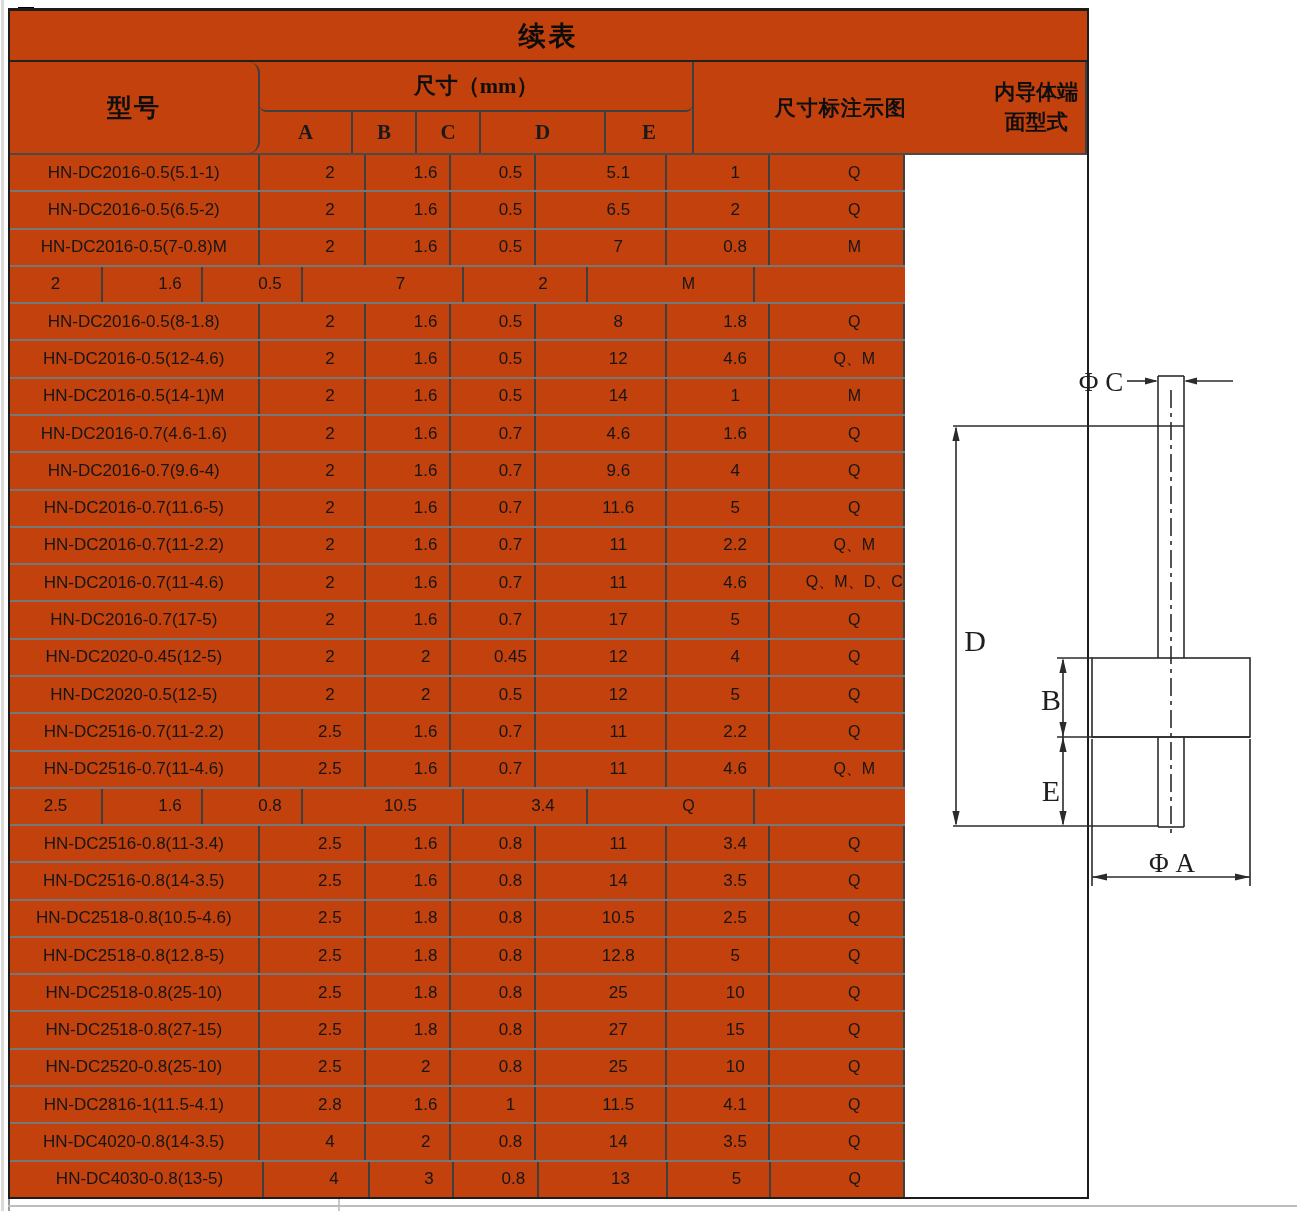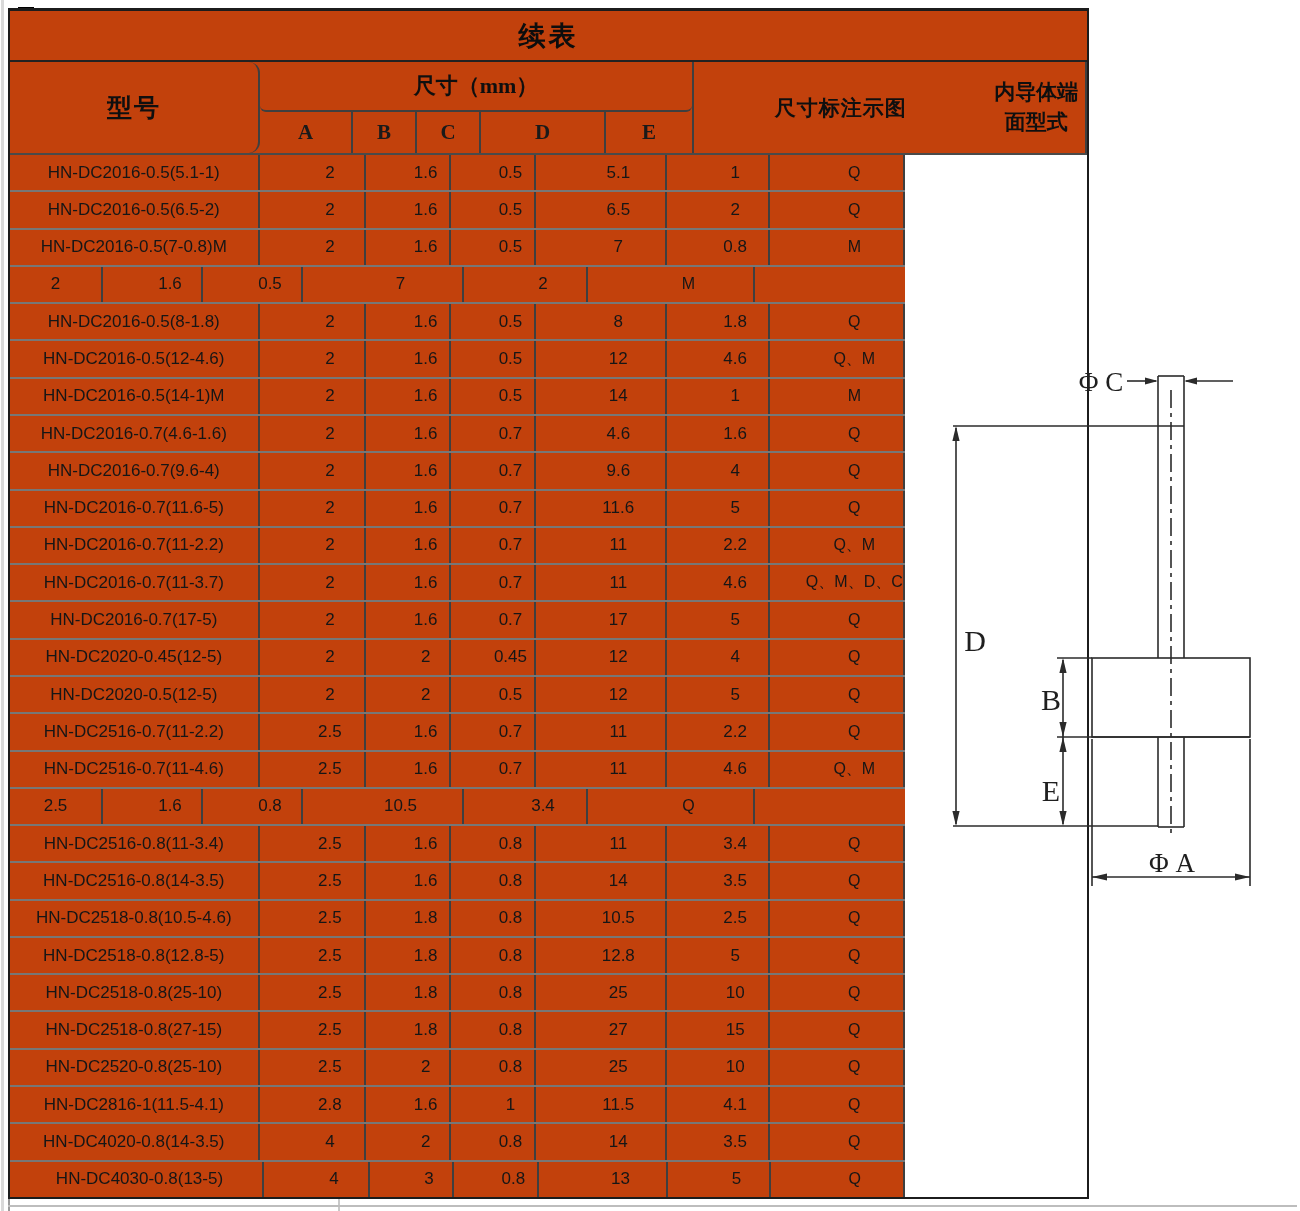--- a/index.html
+++ b/index.html
@@ -202,21 +202,21 @@
           <div class="trow">
             <div class="cell col-model">HN-DC2016-0.7(11-2.2)</div>
             <div class="cell col-a">2</div>
             <div class="cell col-b">1.6</div>
             <div class="cell col-c">0.7</div>
             <div class="cell col-d">11</div>
             <div class="cell col-e">2.2</div>
             <div class="cell col-type">Q、M</div>
           </div>
           <div class="trow">
-            <div class="cell col-model">HN-DC2016-0.7(11-3.7)</div>
+            <div class="cell col-model">HN-DC2016-0.7(11-4.6)</div>
             <div class="cell col-a">2</div>
             <div class="cell col-b">1.6</div>
             <div class="cell col-c">0.7</div>
             <div class="cell col-d">11</div>
             <div class="cell col-e">4.6</div>
             <div class="cell col-type">Q、M、D、C</div>
           </div>
           <div class="trow">
             <div class="cell col-model">HN-DC2016-0.7(17-5)</div>
             <div class="cell col-a">2</div>

